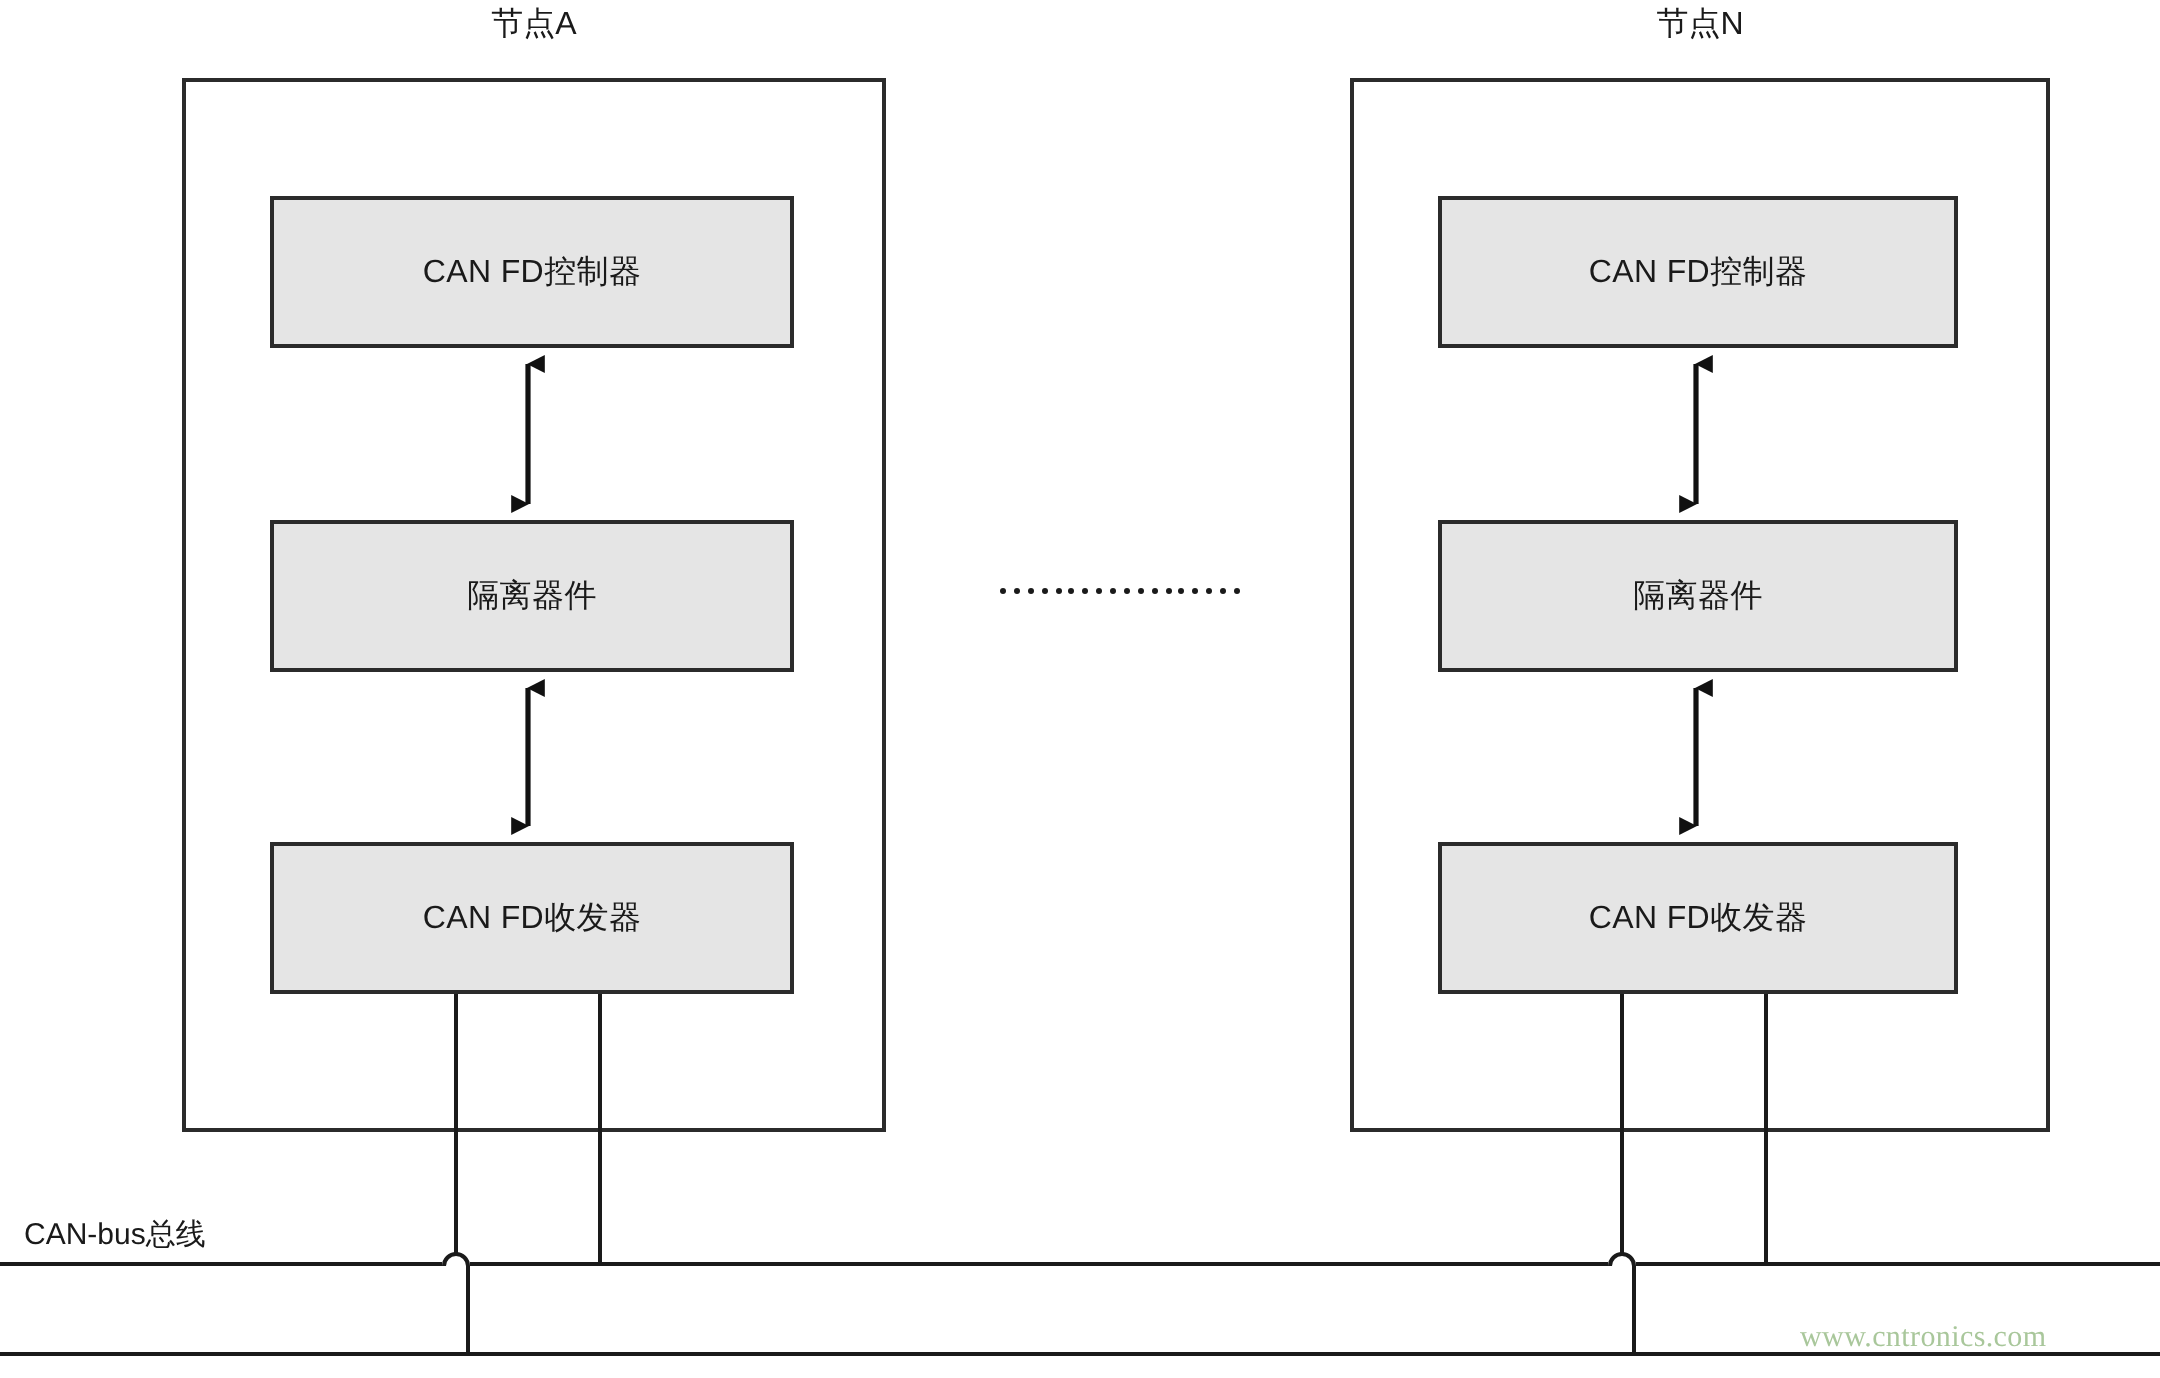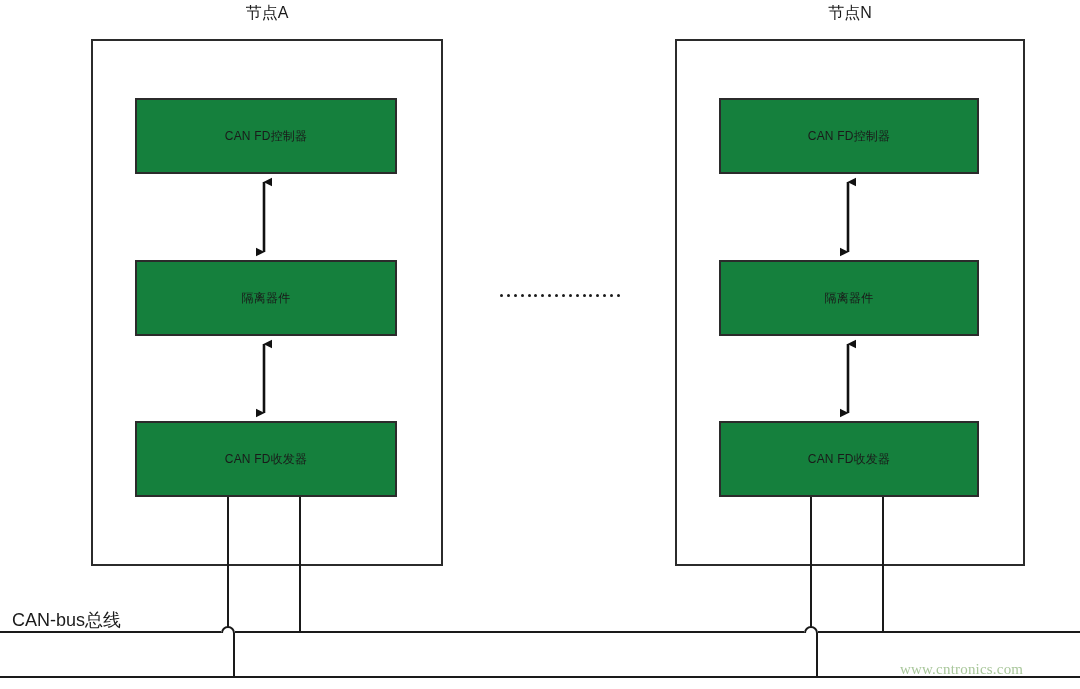--- a/index.html
+++ b/index.html
@@ -28,33 +28,33 @@
   }
   .node-box {
     position: absolute;
     border: 2px solid #2b2b2b;
     background: transparent;
     box-sizing: border-box;
   }
   .block {
     position: absolute;
     border: 2px solid #2b2b2b;
-    background: #15803d;
+    background: #e5e5e5;
     box-sizing: border-box;
     display: flex;
     align-items: center;
     justify-content: center;
-    font-size: 12px;
+    font-size: 16px;
     color: #1a1a1a;
     letter-spacing: 0.2px;
     white-space: nowrap;
   }
   .bus-label {
     position: absolute;
-    font-size: 18px;
+    font-size: 15px;
     color: #1a1a1a;
     white-space: nowrap;
   }
   .watermark {
     position: absolute;
     font-size: 15px;
     color: #a9c79b;
     white-space: nowrap;
     letter-spacing: 0.2px;
   }

